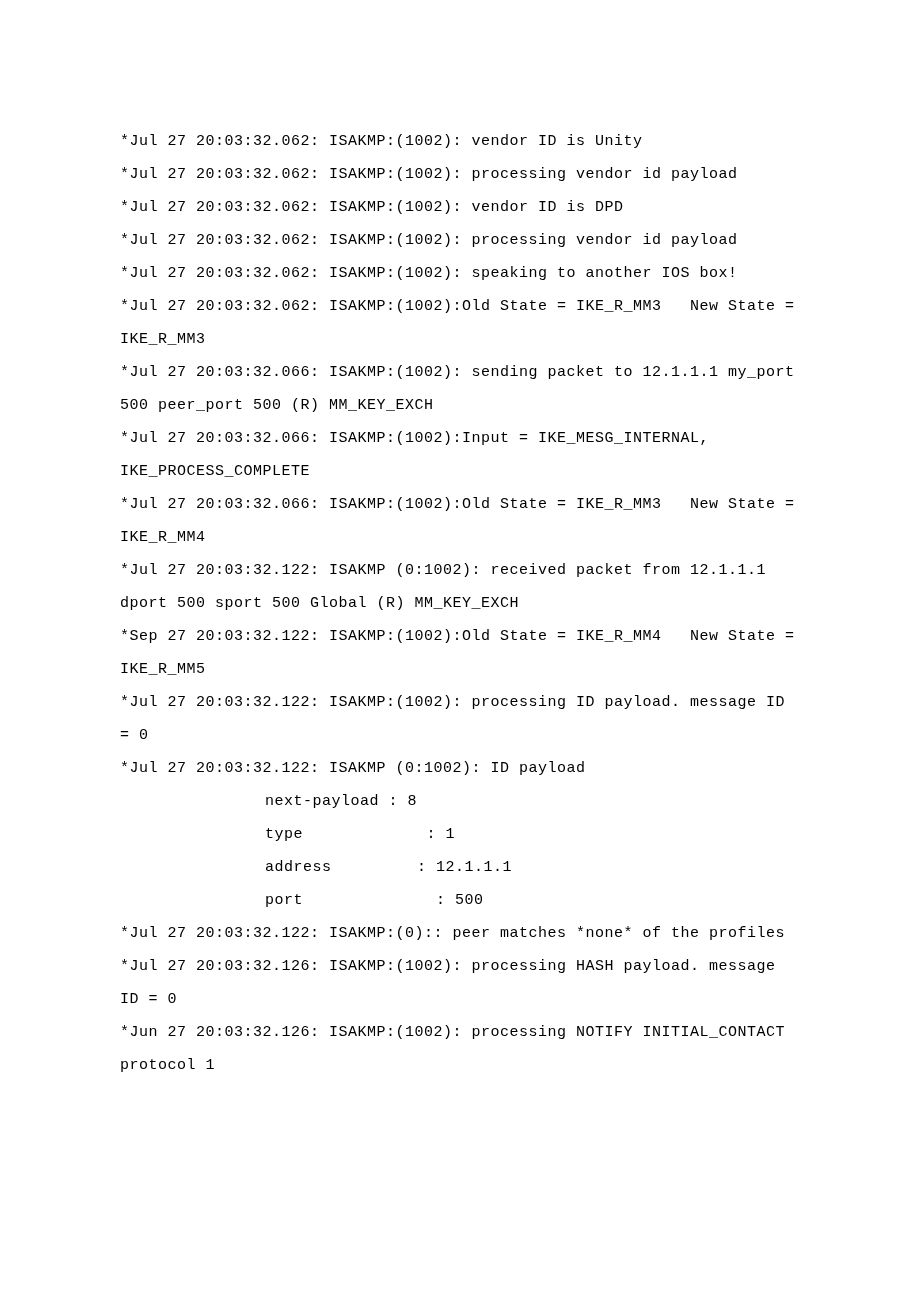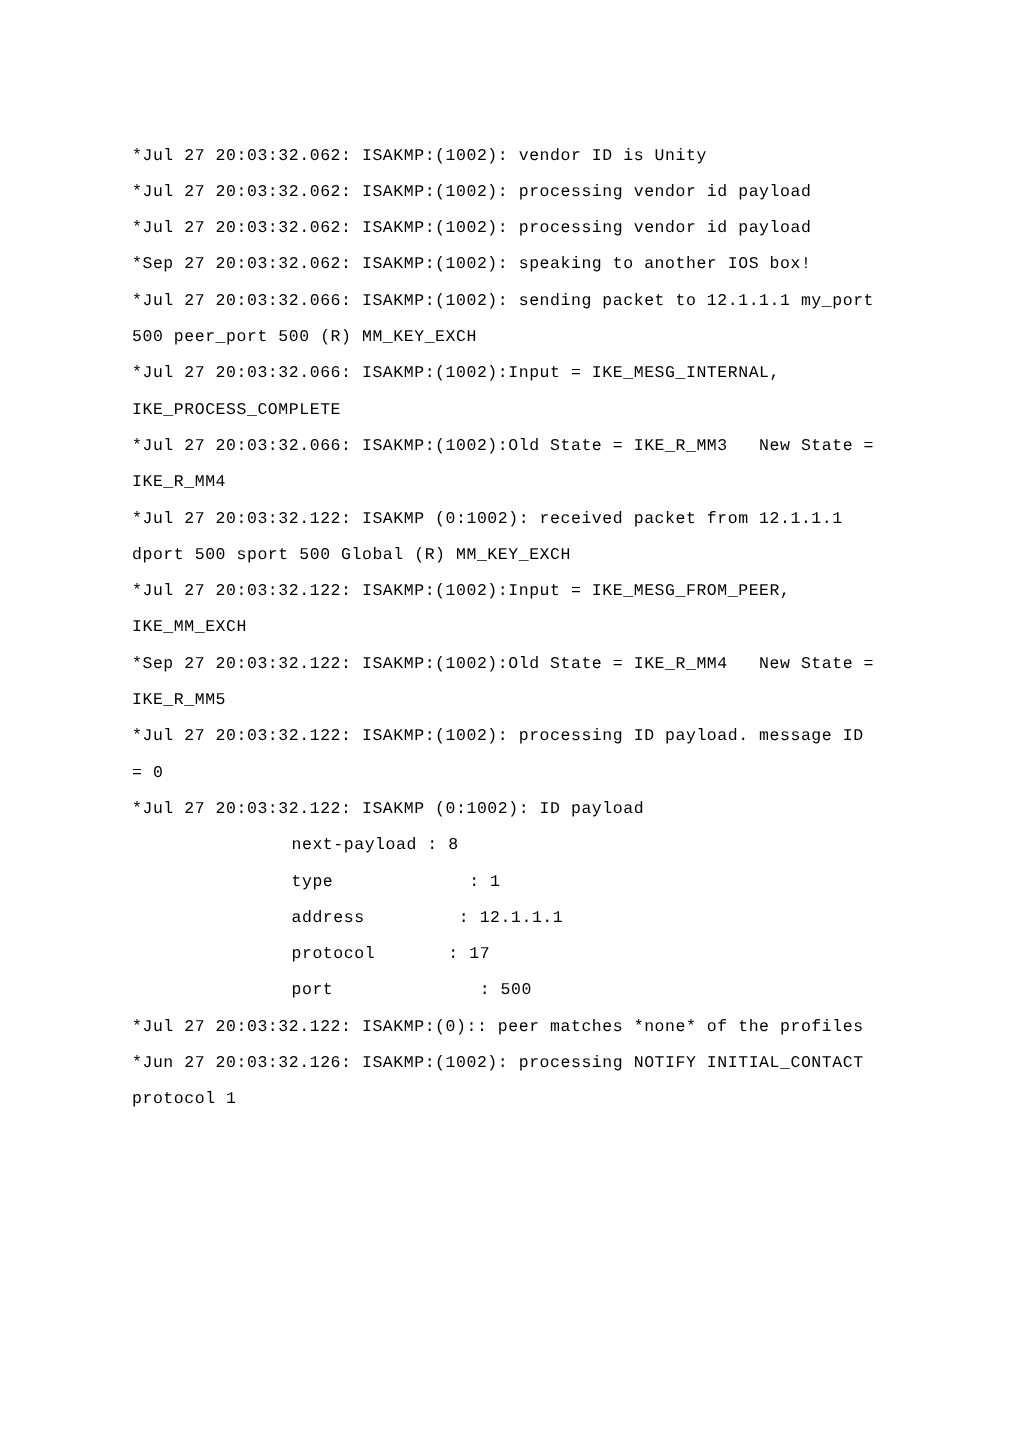--- a/index.html
+++ b/index.html
@@ -27,31 +27,32 @@
     font-family: Liberation Mono, monospace;
   }
 </style>
 </head>
 <body>
 
 <div class="page">
   <div id="log-container">
       <div class="line">*Jul 27 20:03:32.062: ISAKMP:(1002): vendor ID is Unity</div>
       <div class="line">*Jul 27 20:03:32.062: ISAKMP:(1002): processing vendor id payload</div>
+      <div class="line">*Jul 27 20:03:32.062: ISAKMP:(1002): vendor ID is DPD</div>
       <div class="line">*Jul 27 20:03:32.062: ISAKMP:(1002): processing vendor id payload</div>
-      <div class="line">*Sep 27 20:03:32.062: ISAKMP:(1002): speaking to another IOS box!</div>
+      <div class="line">*Jul 27 20:03:32.062: ISAKMP:(1002): speaking to another IOS box!</div>
+      <div class="line">*Jul 27 20:03:32.062: ISAKMP:(1002):Old State = IKE_R_MM3   New State = IKE_R_MM3</div>
       <div class="line">*Jul 27 20:03:32.066: ISAKMP:(1002): sending packet to 12.1.1.1 my_port 500 peer_port 500 (R) MM_KEY_EXCH</div>
       <div class="line">*Jul 27 20:03:32.066: ISAKMP:(1002):Input = IKE_MESG_INTERNAL, IKE_PROCESS_COMPLETE</div>
       <div class="line">*Jul 27 20:03:32.066: ISAKMP:(1002):Old State = IKE_R_MM3   New State = IKE_R_MM4</div>
       <div class="line">*Jul 27 20:03:32.122: ISAKMP (0:1002): received packet from 12.1.1.1 dport 500 sport 500 Global (R) MM_KEY_EXCH</div>
-      <div class="line">*Jul 27 20:03:32.122: ISAKMP:(1002):Input = IKE_MESG_FROM_PEER, IKE_MM_EXCH</div>
       <div class="line">*Sep 27 20:03:32.122: ISAKMP:(1002):Old State = IKE_R_MM4   New State = IKE_R_MM5</div>
       <div class="line">*Jul 27 20:03:32.122: ISAKMP:(1002): processing ID payload. message ID = 0</div>
       <div class="line">*Jul 27 20:03:32.122: ISAKMP (0:1002): ID payload</div>
       <div class="line indent">next-payload : 8</div>
       <div class="line indent">type             : 1</div>
       <div class="line indent">address         : 12.1.1.1</div>
-      <div class="line indent">protocol       : 17</div>
       <div class="line indent">port              : 500</div>
       <div class="line">*Jul 27 20:03:32.122: ISAKMP:(0):: peer matches *none* of the profiles</div>
+      <div class="line">*Jul 27 20:03:32.126: ISAKMP:(1002): processing HASH payload. message ID = 0</div>
       <div class="line">*Jun 27 20:03:32.126: ISAKMP:(1002): processing NOTIFY INITIAL_CONTACT protocol 1</div>
     </div>
 </div>
 
 </body></html>

